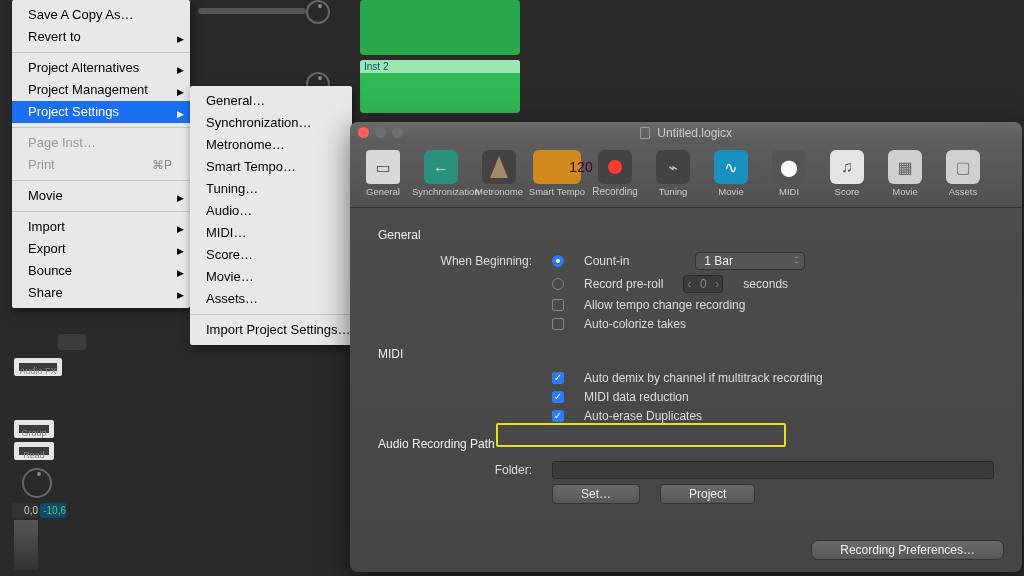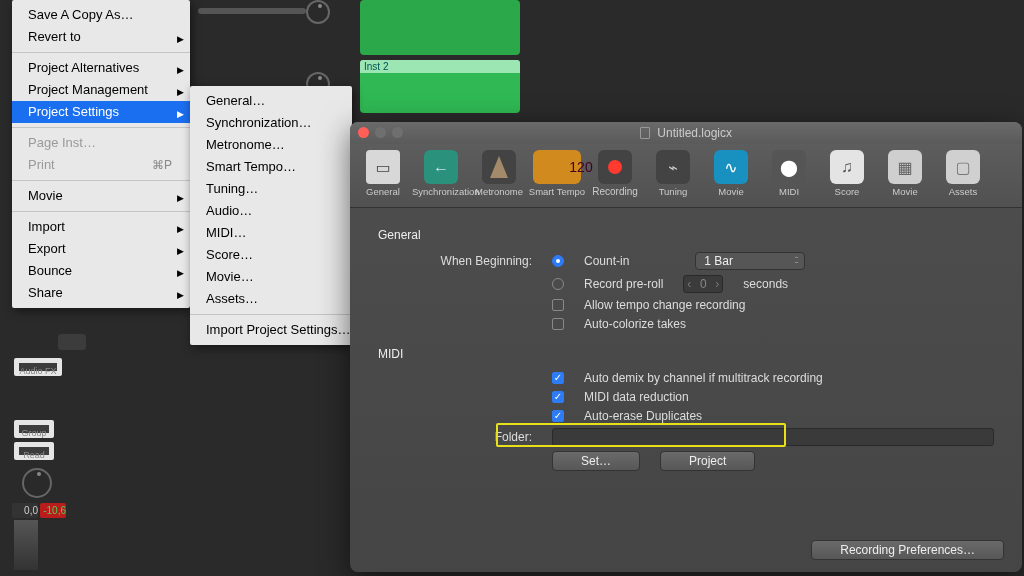--- a/index.html
+++ b/index.html
@@ -67,21 +67,21 @@
   .cbox.on::after{content:"✓"; color:#fff; font-size:10px; line-height:10px;}
   .select{ background:#565656; border:1px solid #333; border-radius:4px; padding:1px 22px 1px 8px; position:relative; min-width:110px; color:#eee;}
   .select::after{content:"⌄"; position:absolute; right:4px; top:-6px; color:#bbb; font-size:16px; transform:scaleY(0.5);}
   .select.caret-double::after{content:"⌃\A⌄"; white-space:pre; font-size:9px; line-height:7px; top:0;}
   .numbox{ background:#3b3b3b; border:1px solid #2a2a2a; border-radius:3px; width:40px; text-align:center; color:#888; padding:1px 0; position:relative;}
   .numbox::before{content:"‹"; position:absolute; left:3px; color:#777;}
   .numbox::after{content:"›"; position:absolute; right:3px; color:#777;}
   .field{ background:#3a3a3a; border:1px solid #2a2a2a; border-radius:3px; flex:1; height:18px;}
   .btn{ background:linear-gradient(#6a6a6a,#575757); border:1px solid #333; border-radius:4px; padding:2px 28px; color:#eee; font-size:12px;}
   .highlight{ position:absolute; border:2px solid #e8e11a; border-radius:2px; pointer-events:none;}
-  .footer-btn{ position:absolute; right:18px; bottom:12px;}
+  .footer-btn{ position:absolute; right:18px; bottom:12px;border-radius:7px;}
 </style>
 </head>
 <body>
 
 <div class="bg-dark"></div>
 
 <div class="region-top"></div>
 <div class="region-mid">
   <span class="label">Inst 2</span>
 </div>
@@ -96,21 +96,21 @@
 <div class="sidebar-btn" style="top:260px;">Setting</div>
 <div class="sidebar-btn" style="top:290px; width:26px;">EQ</div>
 <div class="tiny-icons"></div>
 <div class="sidebar-btn" style="top:358px; width:48px;">Audio FX</div>
 <div class="sidebar-btn" style="top:420px;">Group</div>
 <div class="sidebar-btn" style="top:442px;">Read</div>
 <div class="knob" style="left:22px; top:468px; width:30px; height:30px;">
     <span class="dot" style="left:13px;"></span>
   </div>
 <div class="num-box" style="left:12px; background:#333; color:#ccc;">0,0</div>
-<div class="num-box" style="left:40px; background:#b91c1c; color:#5c5;">-10,6</div>
+<div class="num-box" style="left:40px; background:#0c4a6e; color:#5c5;">-10,6</div>
 <div class="meter"></div>
 
 <div class="menu" id="menu1" style="left:12px; top:0; width:178px;">
     <div class="item">Save A Copy As…</div>
     <div class="item submenu">Revert to</div>
     <hr>
     <div class="item submenu">Project Alternatives</div>
     <div class="item submenu">Project Management</div>
     <div class="item submenu hl">Project Settings</div>
     <hr>
@@ -243,20 +243,21 @@
       <span class="lab"></span>
       <span class="cbox on"></span>
       <span>MIDI data reduction</span>
     </div>
     <div class="row">
       <span class="lab"></span>
       <span class="cbox on"></span>
       <span>Auto-erase Duplicates</span>
     </div>
 
+    <div class="section-h" style="margin-top:14px;">Audio Recording Path</div>
     <div class="row">
       <span class="lab">Folder:</span>
       <span class="field"></span>
     </div>
     <div class="row">
       <span class="lab"></span>
       <button class="btn">Set…</button>
       <button class="btn">Project</button>
     </div>
 

